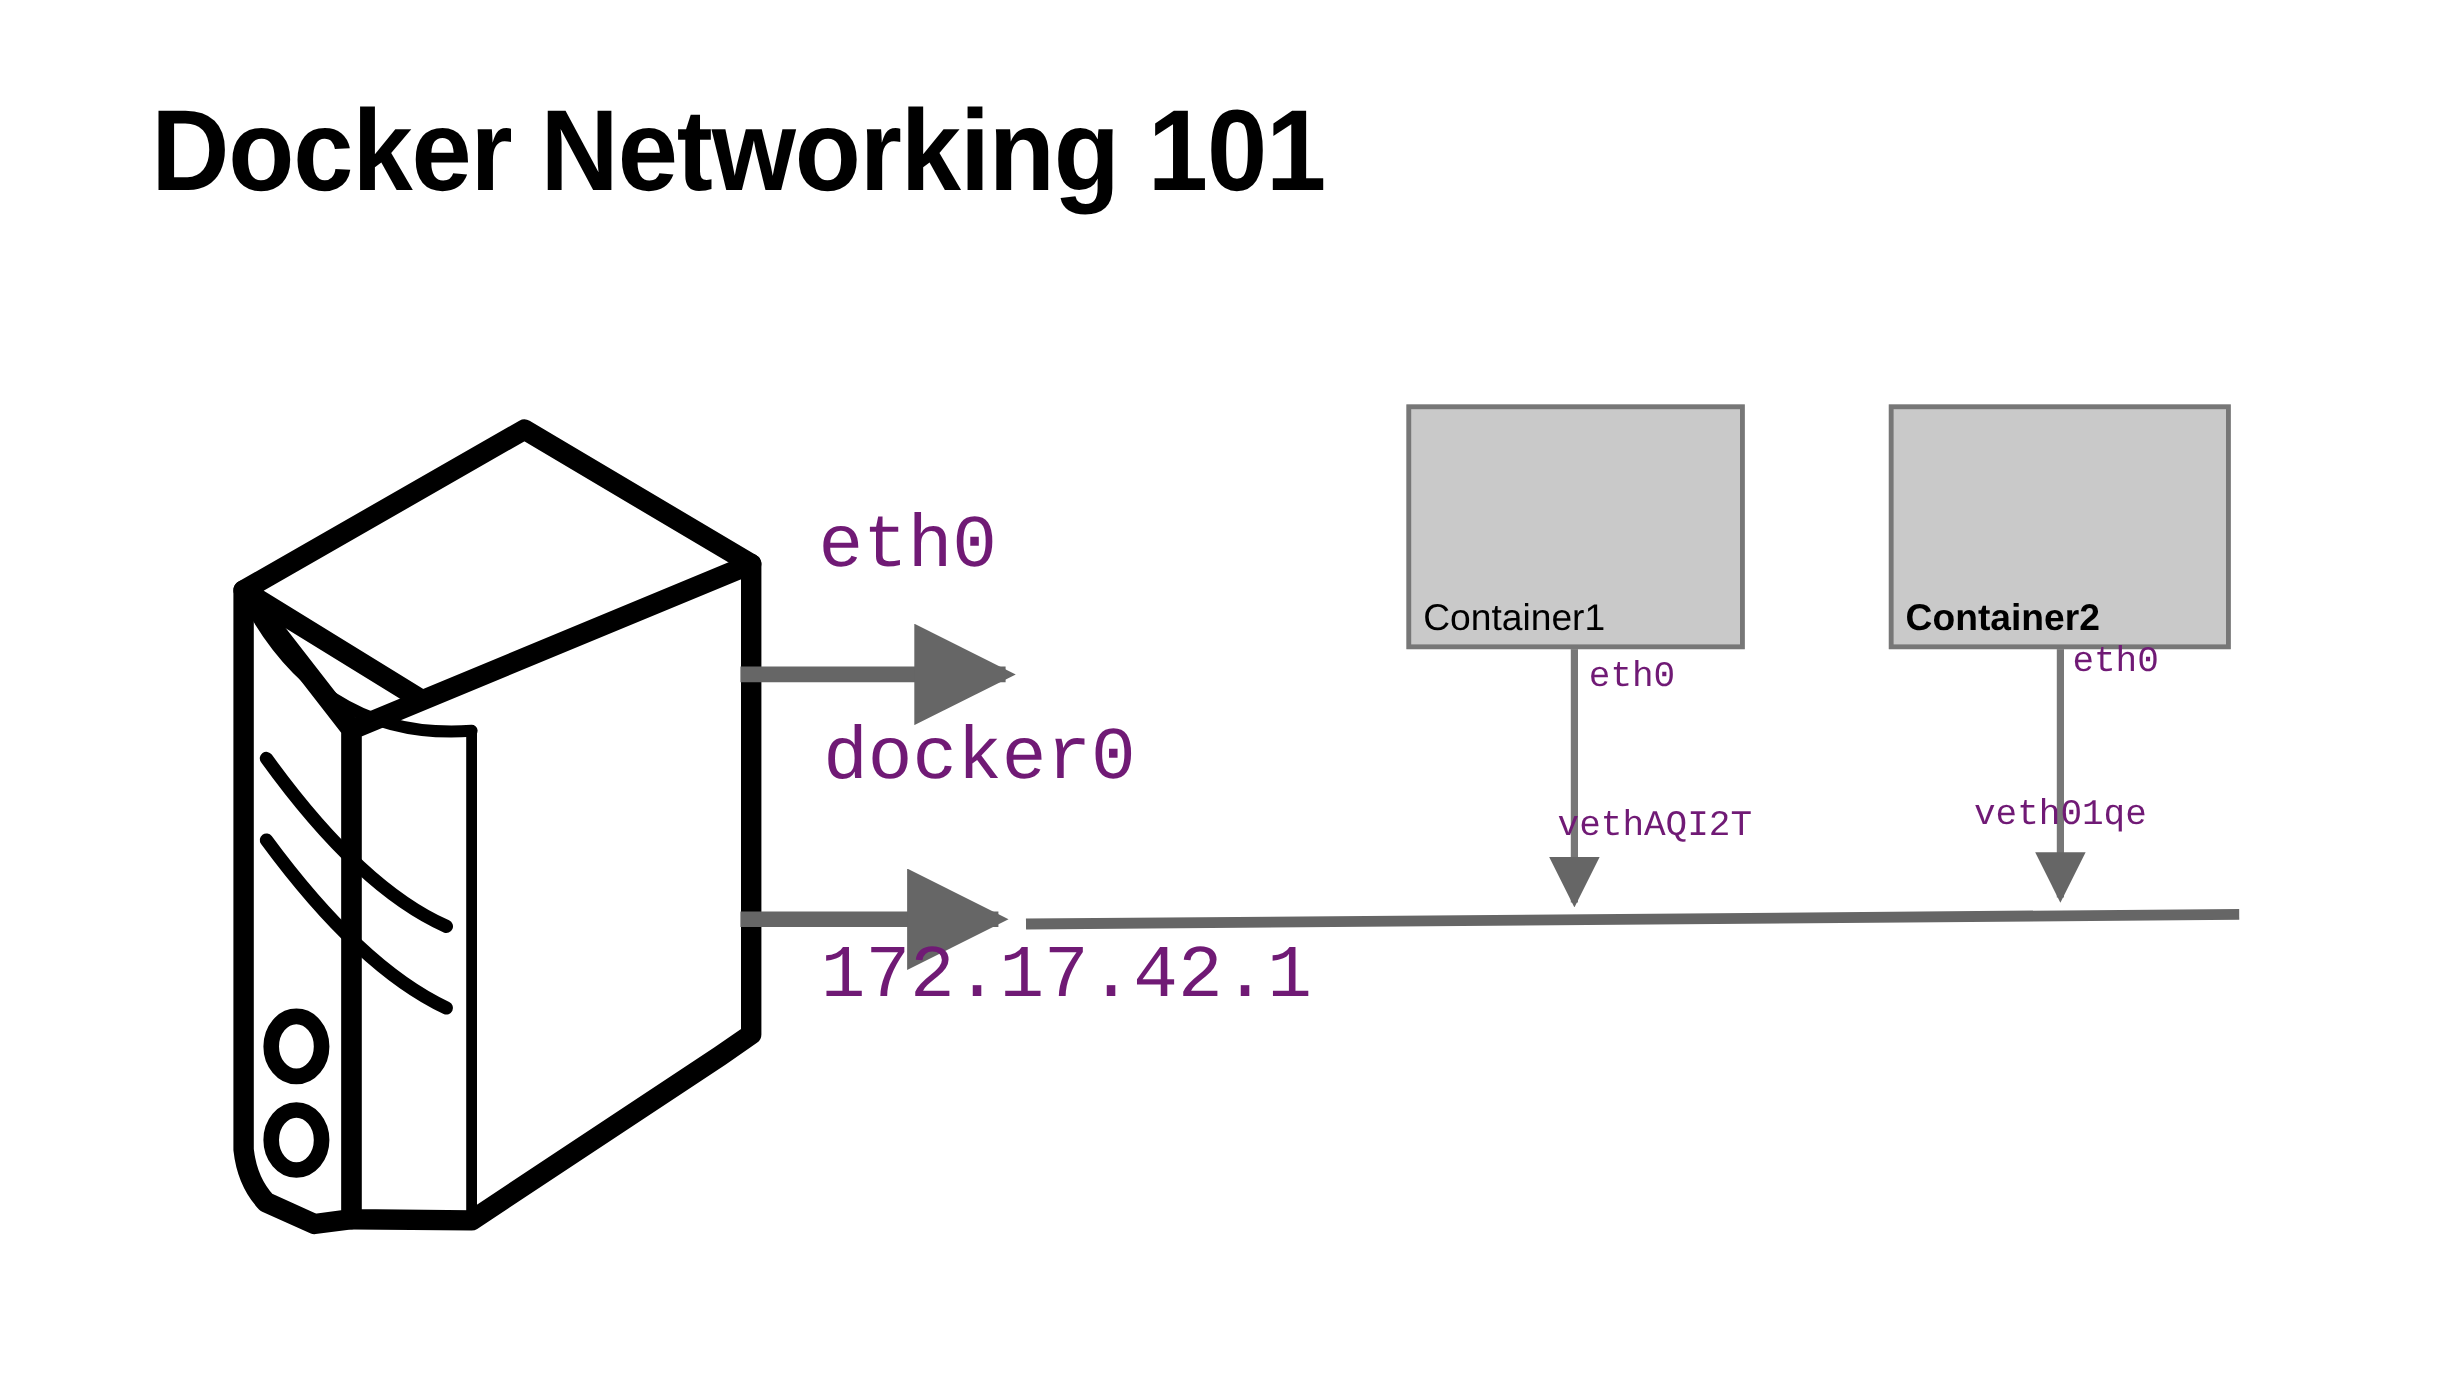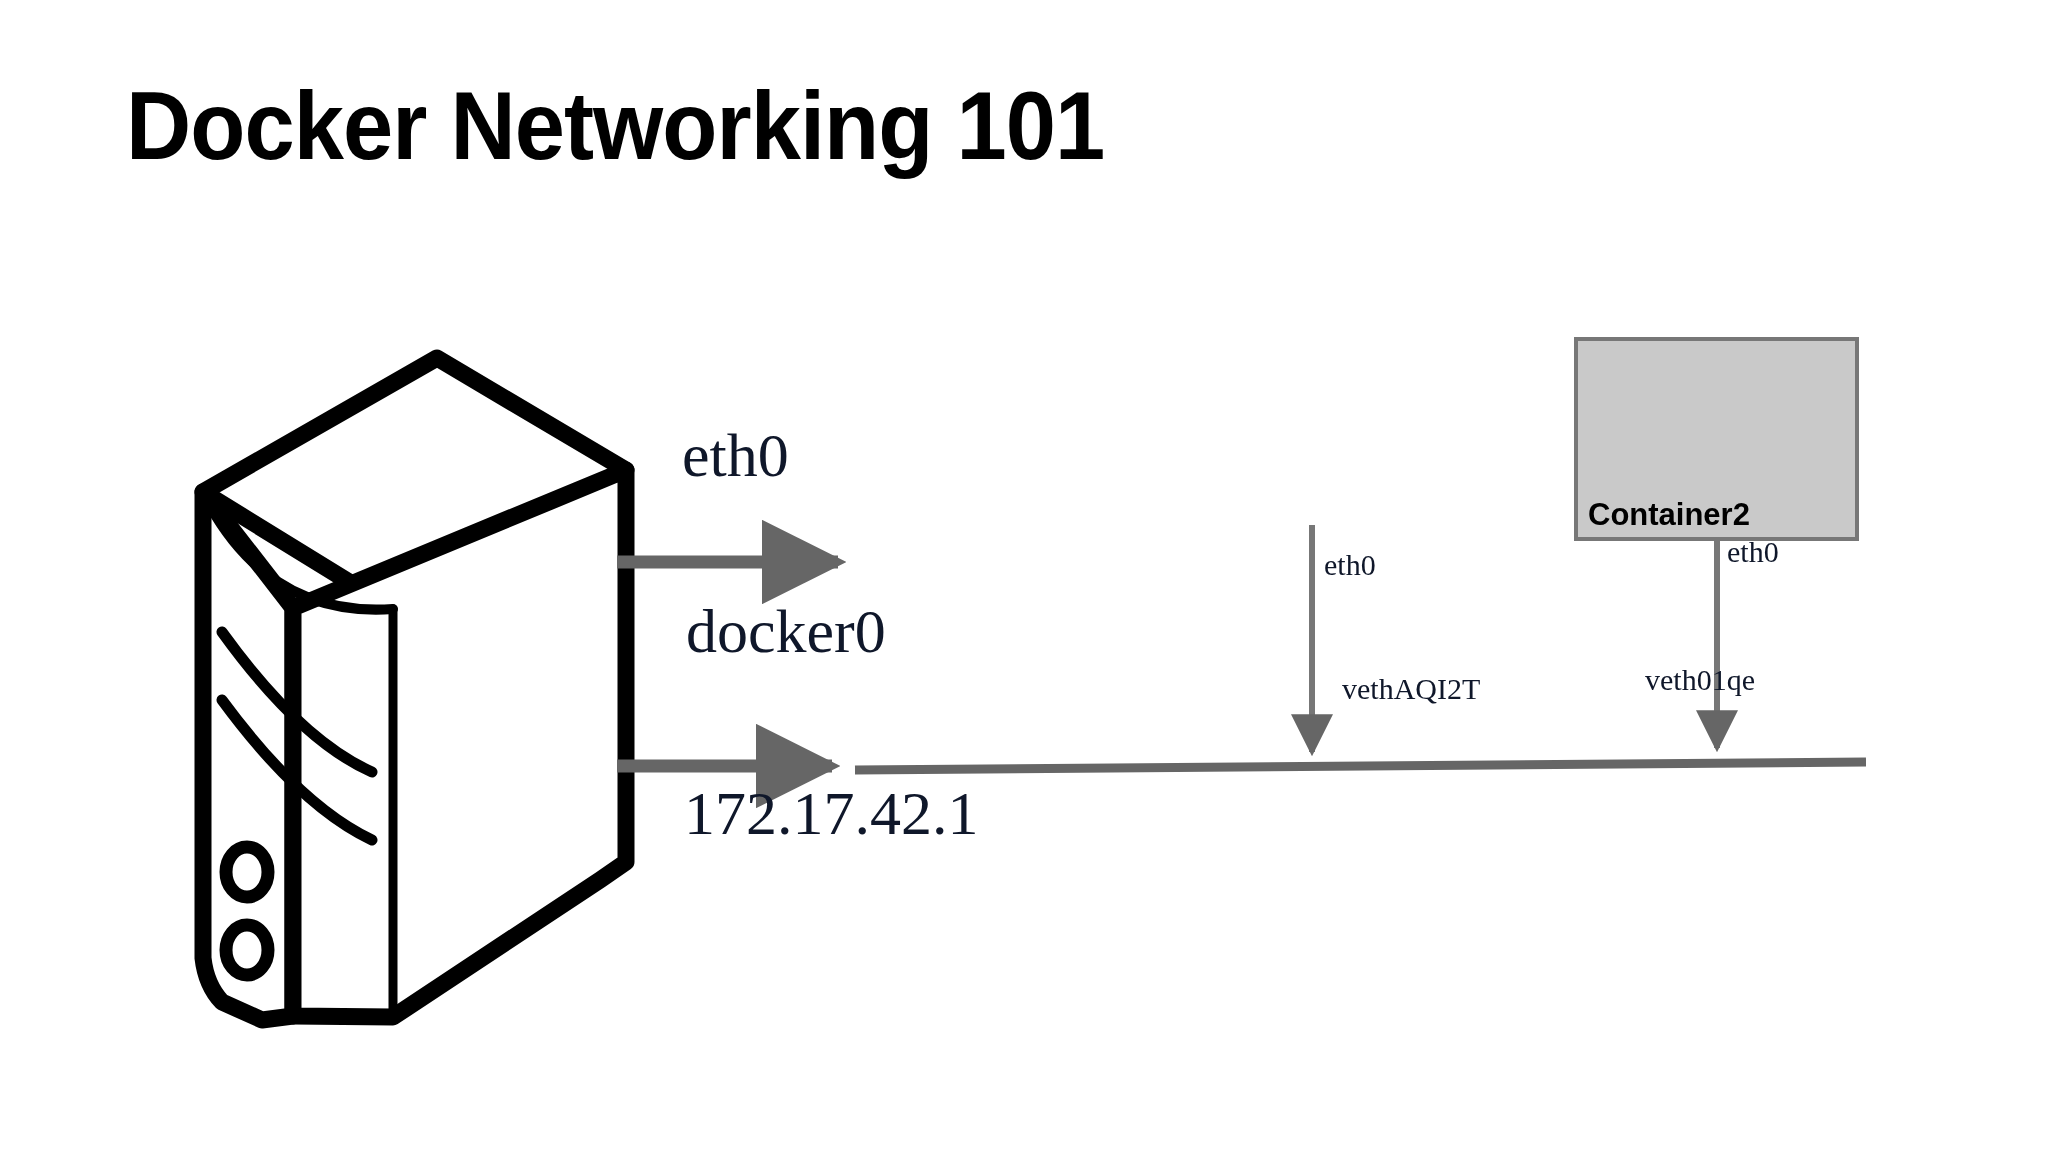--- a/index.html
+++ b/index.html
@@ -40,34 +40,34 @@
     position: absolute;
     left: 0;
     top: 0;
     width: 2048px;
     height: 1152px;
   }
 
   
   .lbl {
     position: absolute;
-    color: #0f172a;
+    color: #701a75;
     white-space: nowrap;
-    font-family: Liberation Serif, serif;
+    font-family: Liberation Mono, monospace;
     font-weight: normal;
   }
   .lbl-big { font-size: 62px; }
   .lbl-mid { font-size: 30px; }
 
   #label-eth0-host   { left: 682px; top: 420px; }
   #label-docker0     { left: 686px; top: 596px; }
   #label-host-ip     { left: 684px; top: 778px; }
 
   #label-c1-eth0     { left: 1324px; top: 548px; }
-  #label-c1-veth     { left: 1342px; top: 672px; }
+  #label-c1-veth     { left: 1298px; top: 672px; }
   #label-c2-eth0     { left: 1727px; top: 535px; }
   #label-c2-veth     { left: 1645px; top: 663px; }
 
   
   .container-box {
     position: absolute;
     box-sizing: border-box;
     background: #c9c9c9;
     border: 4px solid #777777;
   }
@@ -143,20 +143,23 @@
       <line x1="1717" y1="525" x2="1717" y2="748" stroke="#777777" stroke-width="6" marker-end="url(#arrow-down)"></line>
     </g>
   </svg>
 
   <div class="lbl lbl-big" id="label-eth0-host">eth0</div>
 
   <div class="lbl lbl-big" id="label-docker0">docker0</div>
 
   <div class="lbl lbl-big" id="label-host-ip">172.17.42.1</div>
 
+  <div class="container-box" id="container-box-1">
+    <span class="container-label">Container1</span>
+  </div>
 
   <div class="lbl lbl-mid" id="label-c1-eth0">eth0</div>
 
   <div class="lbl lbl-mid" id="label-c1-veth">vethAQI2T</div>
 
   <div class="container-box" id="container-box-2">
     <span class="container-label">Container2</span>
   </div>
 
   <div class="lbl lbl-mid" id="label-c2-eth0">eth0</div>

